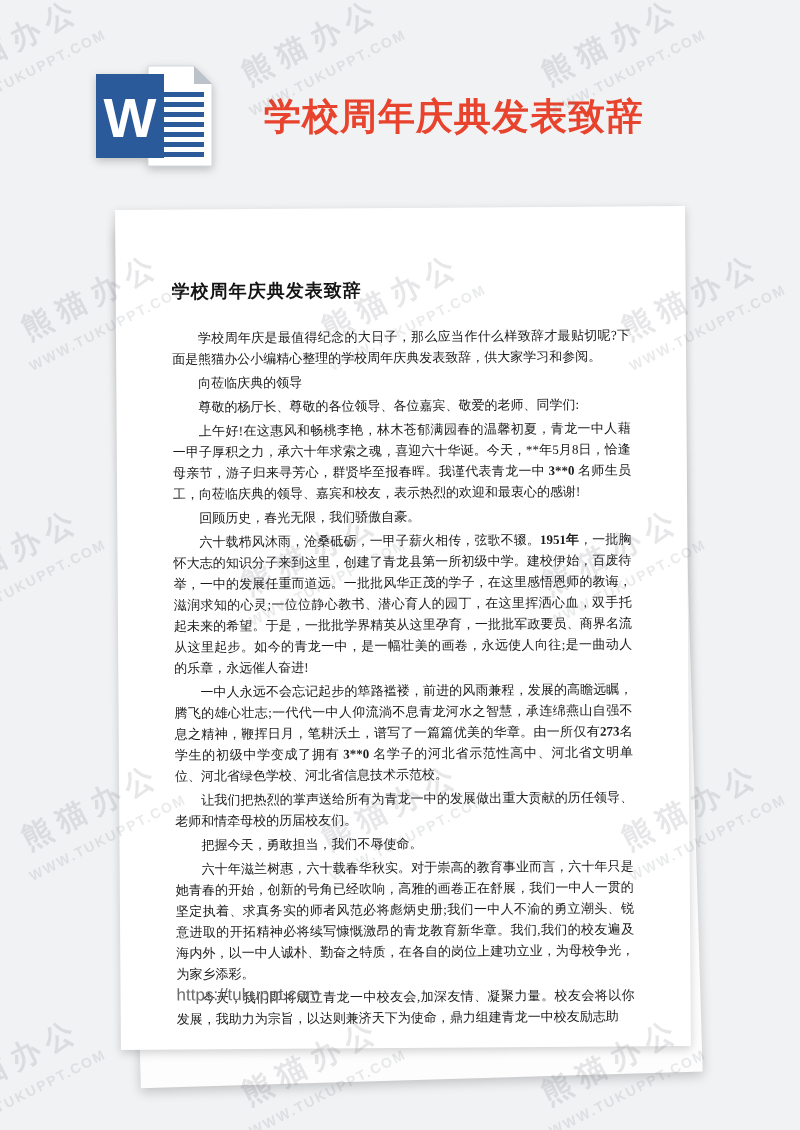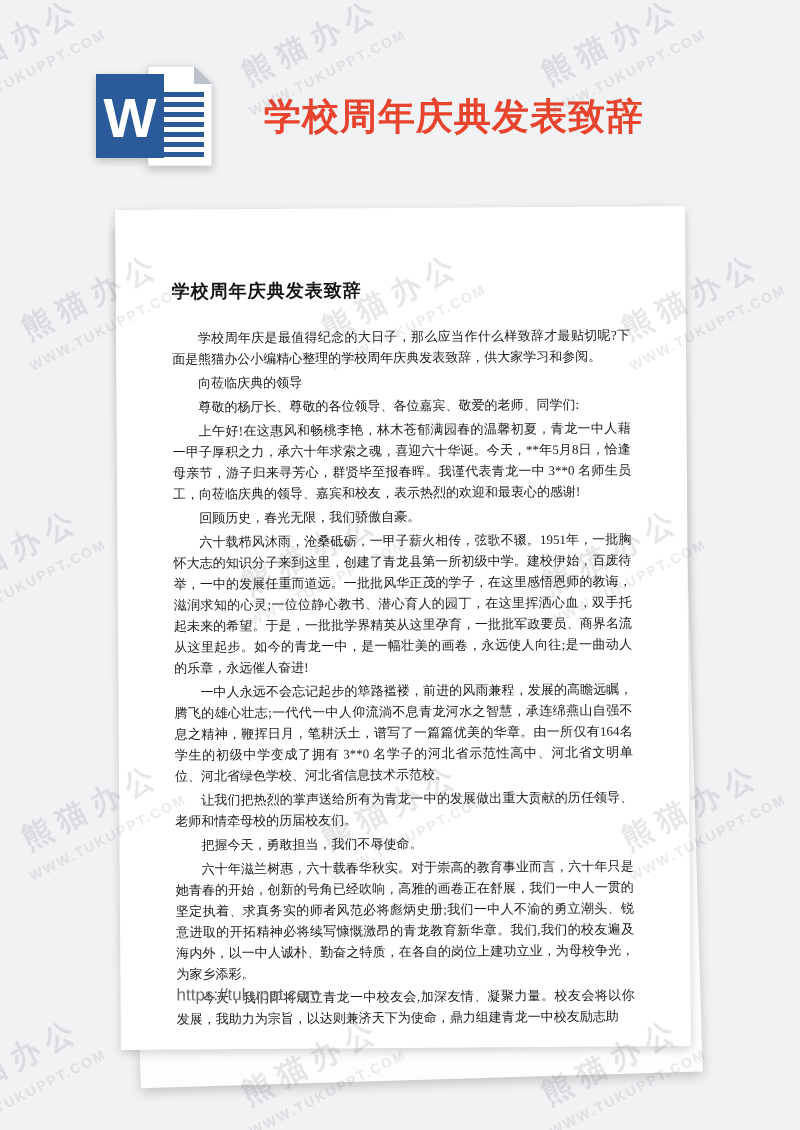--- a/index.html
+++ b/index.html
@@ -34,21 +34,21 @@
   .doc-title{
     margin:70px 0 0;font-family:"Liberation Serif","DejaVu Serif",serif;
     font-weight:700;font-size:18px;color:#141414;letter-spacing:1px;
   }
   .doc-body{margin-top:24px;}
   .para{
     margin:0 0 3px;text-indent:2em;text-align:justify;
     font-family:"Liberation Serif","DejaVu Serif",serif;
     font-size:13px;line-height:21px;color:#191919;
   }
-  .para .b{font-weight:400;}
+  .para .b{font-weight:700;}
   .doc-footer{
     position:absolute;left:56px;bottom:44px;
     font-size:17px;color:#6b6b6b;font-family:Liberation Sans, sans-serif;
   }
 
   
   .watermark-layer{position:absolute;inset:0;z-index:5;pointer-events:none;}
   .wm{position:absolute;transform:rotate(-27deg);text-align:center;white-space:nowrap;}
   .wm-brand{
     font-family:"Liberation Sans",sans-serif;font-weight:700;font-size:30px;
@@ -150,21 +150,21 @@
 
   <div class="doc-page">
     <h2 class="doc-title">学校周年庆典发表致辞</h2>
     <div class="doc-body">
         <p class="para"><span>学校周年庆是最值得纪念的大日子，那么应当作什么样致辞才最贴切呢?下面是熊猫办公小编精心整理的学校周年庆典发表致辞，供大家学习和参阅。</span></p>
         <p class="para"><span>向莅临庆典的领导</span></p>
         <p class="para"><span>尊敬的杨厅长、尊敬的各位领导、各位嘉宾、敬爱的老师、同学们:</span></p>
         <p class="para"><span>上午好!在这惠风和畅桃李艳，林木苍郁满园春的温馨初夏，青龙一中人藉一甲子厚积之力，承六十年求索之魂，喜迎六十华诞。今天，**年5月8日，恰逢母亲节，游子归来寻芳心，群贤毕至报春晖。我谨代表青龙一中 </span><span class="b">3**0</span><span> 名师生员工，向莅临庆典的领导、嘉宾和校友，表示热烈的欢迎和最衷心的感谢!</span></p>
         <p class="para"><span>回顾历史，春光无限，我们骄傲自豪。</span></p>
         <p class="para"><span>六十载栉风沐雨，沧桑砥砺，一甲子薪火相传，弦歌不辍。</span><span class="b">1951年</span><span>，一批胸怀大志的知识分子来到这里，创建了青龙县第一所初级中学。建校伊始，百废待举，一中的发展任重而道远。一批批风华正茂的学子，在这里感悟恩师的教诲，滋润求知的心灵;一位位静心教书、潜心育人的园丁，在这里挥洒心血，双手托起未来的希望。于是，一批批学界精英从这里孕育，一批批军政要员、商界名流从这里起步。如今的青龙一中，是一幅壮美的画卷，永远使人向往;是一曲动人的乐章，永远催人奋进!</span></p>
-        <p class="para"><span>一中人永远不会忘记起步的筚路褴褛，前进的风雨兼程，发展的高瞻远瞩，腾飞的雄心壮志;一代代一中人仰流淌不息青龙河水之智慧，承连绵燕山自强不息之精神，鞭挥日月，笔耕沃土，谱写了一篇篇优美的华章。由一所仅有</span><span class="b">164</span><span>名学生的初级中学变成了拥有 </span><span class="b">3**0</span><span> 名学子的河北省示范性高中、河北省文明单位、河北省绿色学校、河北省信息技术示范校。</span></p>
+        <p class="para"><span>一中人永远不会忘记起步的筚路褴褛，前进的风雨兼程，发展的高瞻远瞩，腾飞的雄心壮志;一代代一中人仰流淌不息青龙河水之智慧，承连绵燕山自强不息之精神，鞭挥日月，笔耕沃土，谱写了一篇篇优美的华章。由一所仅有</span><span class="b">273</span><span>名学生的初级中学变成了拥有 </span><span class="b">3**0</span><span> 名学子的河北省示范性高中、河北省文明单位、河北省绿色学校、河北省信息技术示范校。</span></p>
         <p class="para"><span>让我们把热烈的掌声送给所有为青龙一中的发展做出重大贡献的历任领导、老师和情牵母校的历届校友们。</span></p>
         <p class="para"><span>把握今天，勇敢担当，我们不辱使命。</span></p>
         <p class="para"><span>六十年滋兰树惠，六十载春华秋实。对于崇高的教育事业而言，六十年只是她青春的开始，创新的号角已经吹响，高雅的画卷正在舒展，我们一中人一贯的坚定执着、求真务实的师者风范必将彪炳史册;我们一中人不渝的勇立潮头、锐意进取的开拓精神必将续写慷慨激昂的青龙教育新华章。我们,我们的校友遍及海内外，以一中人诚朴、勤奋之特质，在各自的岗位上建功立业，为母校争光，为家乡添彩。</span></p>
         <p class="para"><span>今天，我们即将成立青龙一中校友会,加深友情、凝聚力量。校友会将以你发展，我助力为宗旨，以达则兼济天下为使命，鼎力组建青龙一中校友励志助</span></p>
       </div>
     <div class="doc-footer">https://tukuppt.com</div>
   </div>
 
 </div>
 

